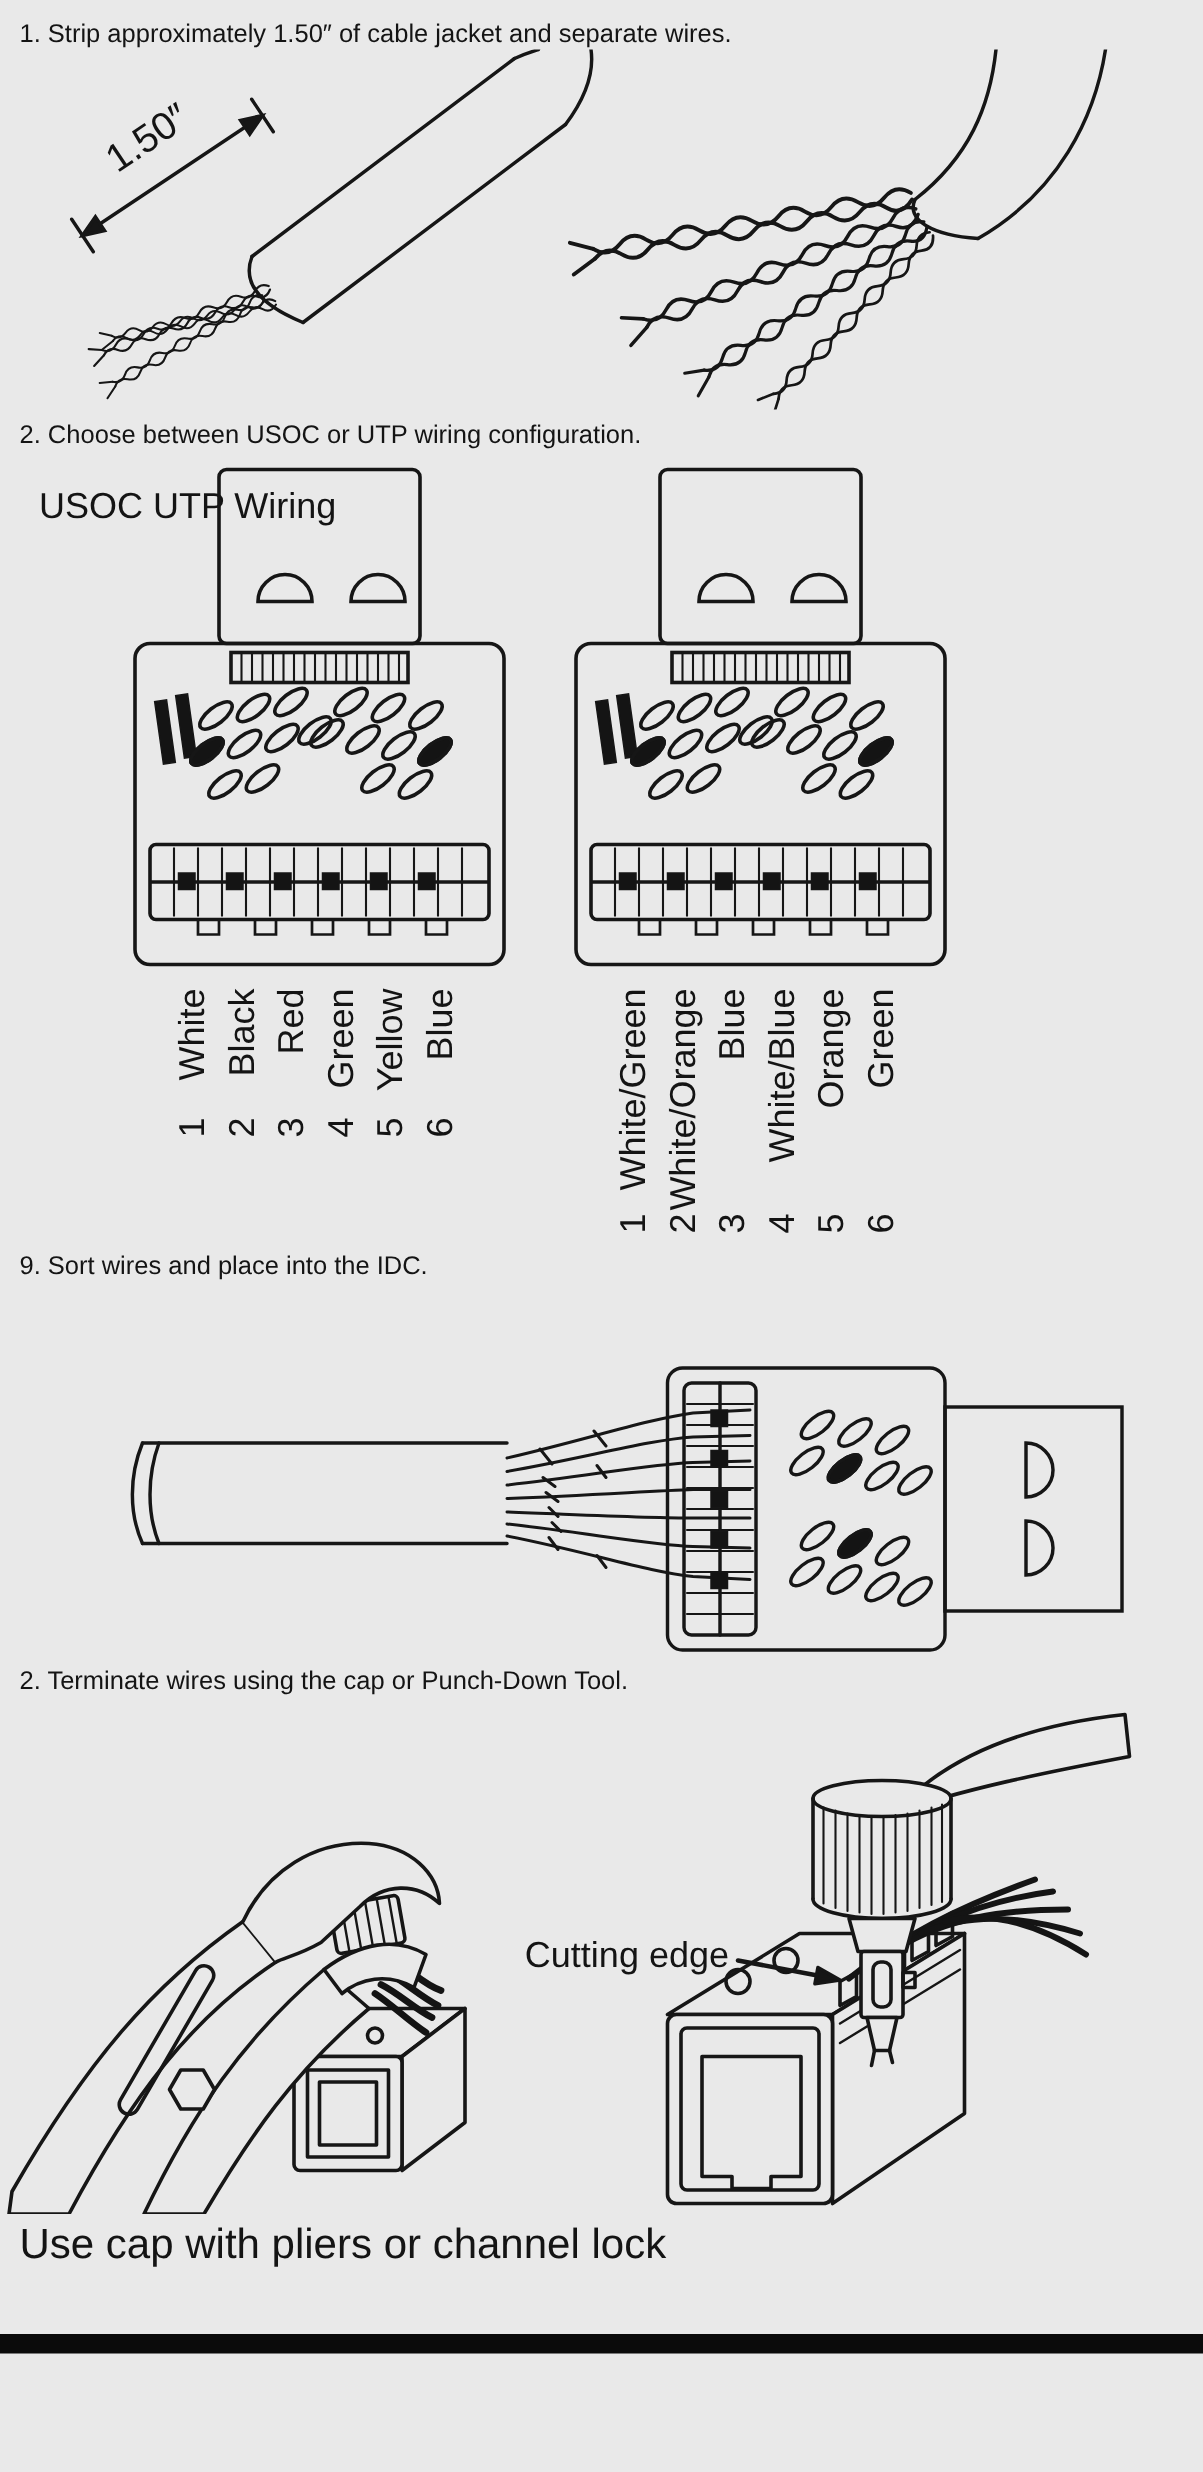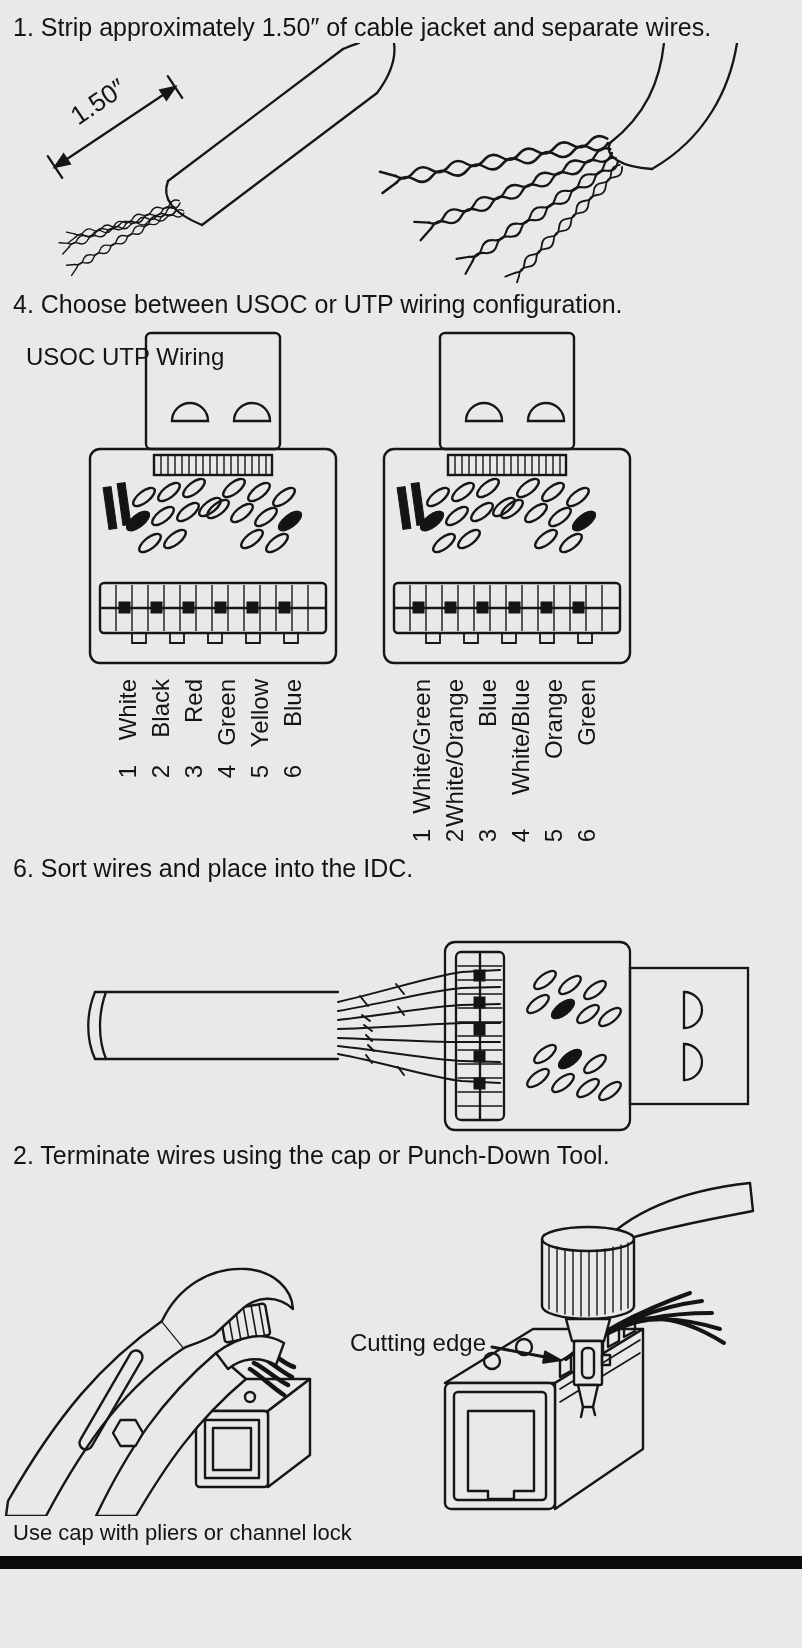--- a/index.html
+++ b/index.html
@@ -5,30 +5,30 @@
   html,body{margin:0;padding:0;}
   body{
     width:802px;height:1648px;
     background:#e9e9e9;
     font-family:"Liberation Sans",sans-serif;
     color:#141414;
     overflow:hidden;
     position:relative;
   }
   .step-heading{
-    font-size:25px;
+    font-size:17px;
     font-weight:400;
     margin:6px 0 0 13px;
     line-height:1.25;
     white-space:nowrap;
   }
   .step-heading.first{margin-top:12px;}
   svg{display:block;}
   svg text{font-family:"Liberation Sans",sans-serif;fill:#141414;}
-  .caption{font-size:22px;margin:4px 0 0 13px;}
+  .caption{font-size:28px;margin:4px 0 0 13px;}
   .bottom-bar{position:absolute;left:0;top:1556px;width:802px;height:13px;background:#0b0b0b;}
 </style>
 </head>
 <body>
 
 <div class="step-heading first">1. Strip approximately 1.50″ of cable jacket and separate wires.</div>
 
 <svg width="802" height="240" viewBox="0 0 802 240">
   <defs>
     <g id="tp" fill="none">
@@ -60,21 +60,21 @@
       <path d="M610,100 C604,114 622,124 652,126"></path>
       <use href="#tp" transform="translate(608,100) rotate(170) scale(1.12)"></use>
       <use href="#tp" transform="translate(612,110) rotate(158) scale(1.02)"></use>
       <use href="#tp" transform="translate(618,118) rotate(146) scale(0.92)"></use>
       <use href="#tp" transform="translate(622,124) rotate(134) scale(0.78)"></use>
     </g>
   </g>
   <text transform="translate(103,66) rotate(-34)" text-anchor="middle" font-size="26">1.50″</text>
 </svg>
 
-<div class="step-heading">4. Choose between USOC or UTP wiring configuration.</div>
+<div class="step-heading">2. Choose between USOC or UTP wiring configuration.</div>
 
 <svg width="802" height="526" viewBox="0 0 802 526">
   <defs>
     <g id="wo">
         <ellipse rx="13" ry="5.5" transform="rotate(-38)"></ellipse>
       </g>
     <g id="jack">
       <rect x="58" y="2" width="134" height="116" rx="5"></rect>
       <path d="M84,90 a18,18 0 0 1 36,0 Z"></path>
       <path d="M146,90 a18,18 0 0 1 36,0 Z"></path>
@@ -153,21 +153,21 @@
     <text transform="translate(595,358) rotate(-90)" text-anchor="end">Green</text>
     <text transform="translate(430,508) rotate(-90)" text-anchor="end">1</text>
     <text transform="translate(463,508) rotate(-90)" text-anchor="end">2</text>
     <text transform="translate(496,508) rotate(-90)" text-anchor="end">3</text>
     <text transform="translate(529,508) rotate(-90)" text-anchor="end">4</text>
     <text transform="translate(562,508) rotate(-90)" text-anchor="end">5</text>
     <text transform="translate(595,508) rotate(-90)" text-anchor="end">6</text>
   </g>
 </svg>
 
-<div class="step-heading">6. Sort wires and place into the IDC.</div>
+<div class="step-heading">9. Sort wires and place into the IDC.</div>
 
 <svg width="802" height="250" viewBox="0 0 802 250">
   <defs>
     <g id="wo3">
         <ellipse rx="13" ry="5.5" transform="rotate(-38)"></ellipse>
       </g>
   </defs>
   <g stroke="#161616" stroke-width="2.3" fill="none" stroke-linecap="round">
     <g>
       <path d="M95,108 H338 M95,175 H338"></path>

